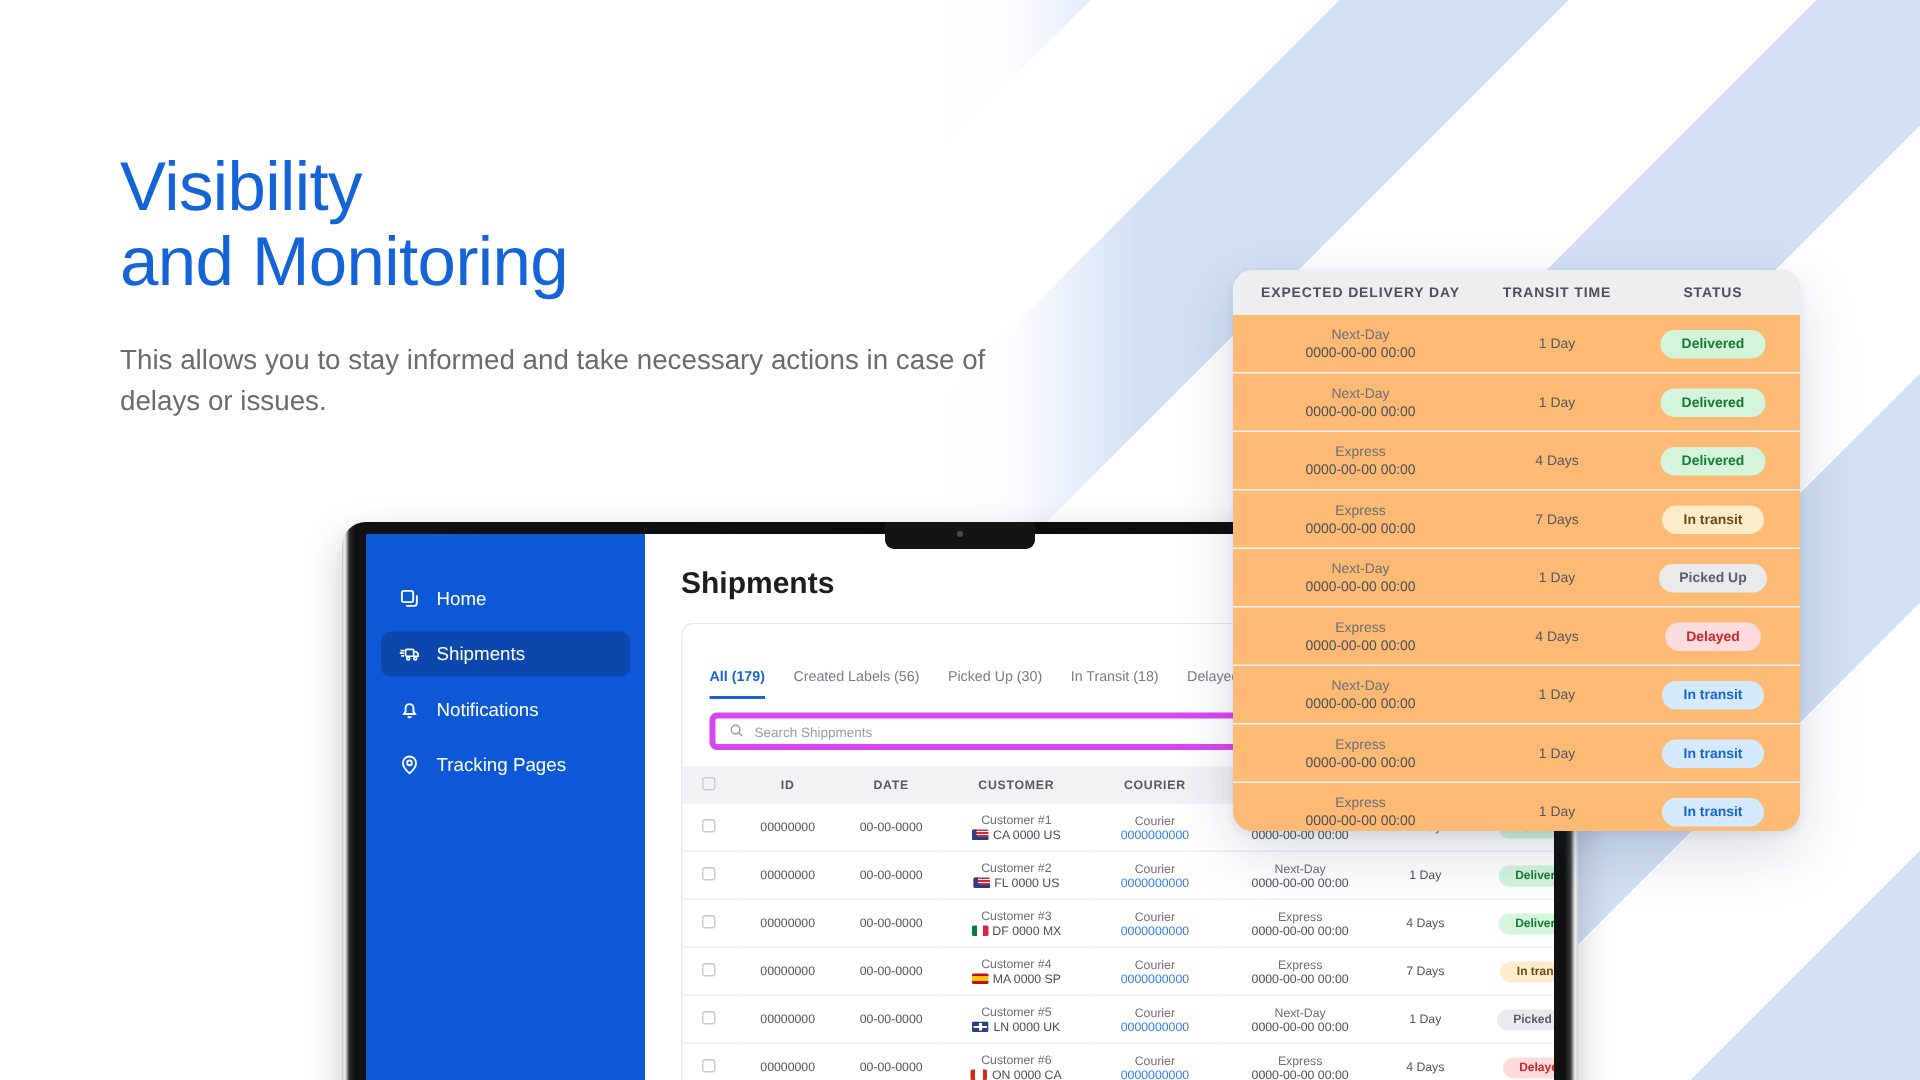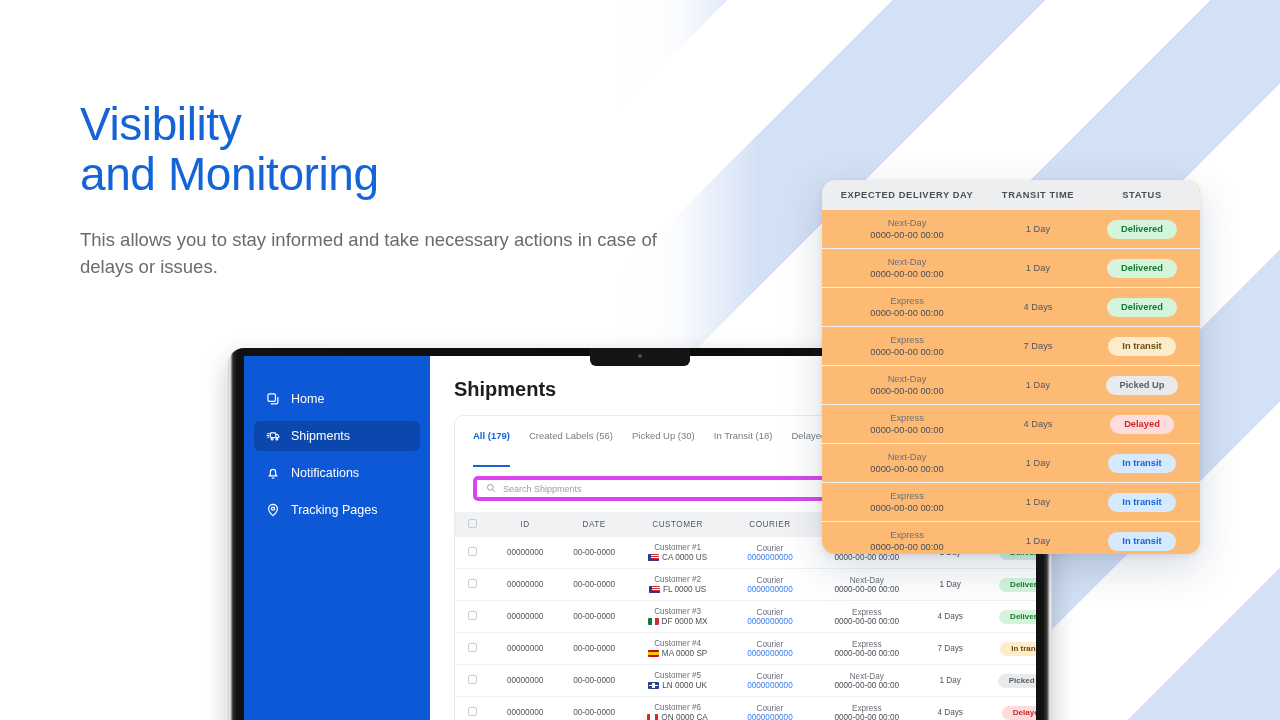--- a/index.html
+++ b/index.html
@@ -123,39 +123,39 @@
     height:330px;
     overflow:hidden;
   }
   #tabs {
     display:flex; gap:19px;
     padding:14px 0 0 18px;
     font-size:9.5px;
     color:#777c85;
     white-space:nowrap;
   }
-  #tabs .tab { padding-bottom:24px; }
+  #tabs .tab { padding-bottom:7px;margin-top:16px; }
   #tabs .tab.active { color:#1464d8; border-bottom:2px solid #1464d8; font-weight:700; }
   #search {
     margin:9px 22px 11px 18px;
     height:25px;
     border:4px solid #d946ef;
     border-radius:5px;
     display:flex; align-items:center; gap:7px;
     padding:0 9px;
     font-size:9px; color:#9aa0a8;
   }
   #search svg { width:10px; height:10px; flex:0 0 10px; }
 
   table.grid { width:100%; border-collapse:collapse; table-layout:fixed; }
   table.grid th {
     background:#f1f2f4;
     color:#54585f;
     font-size:8.2px;
-    font-weight:400;
+    font-weight:700;
     letter-spacing:0.5px;
     padding:7px 0;
     text-align:center;
     white-space:nowrap;
   }
   table.grid td {
     border-bottom:1px solid #eef0f2;
     font-size:8.2px;
     color:#50545b;
     text-align:center;

